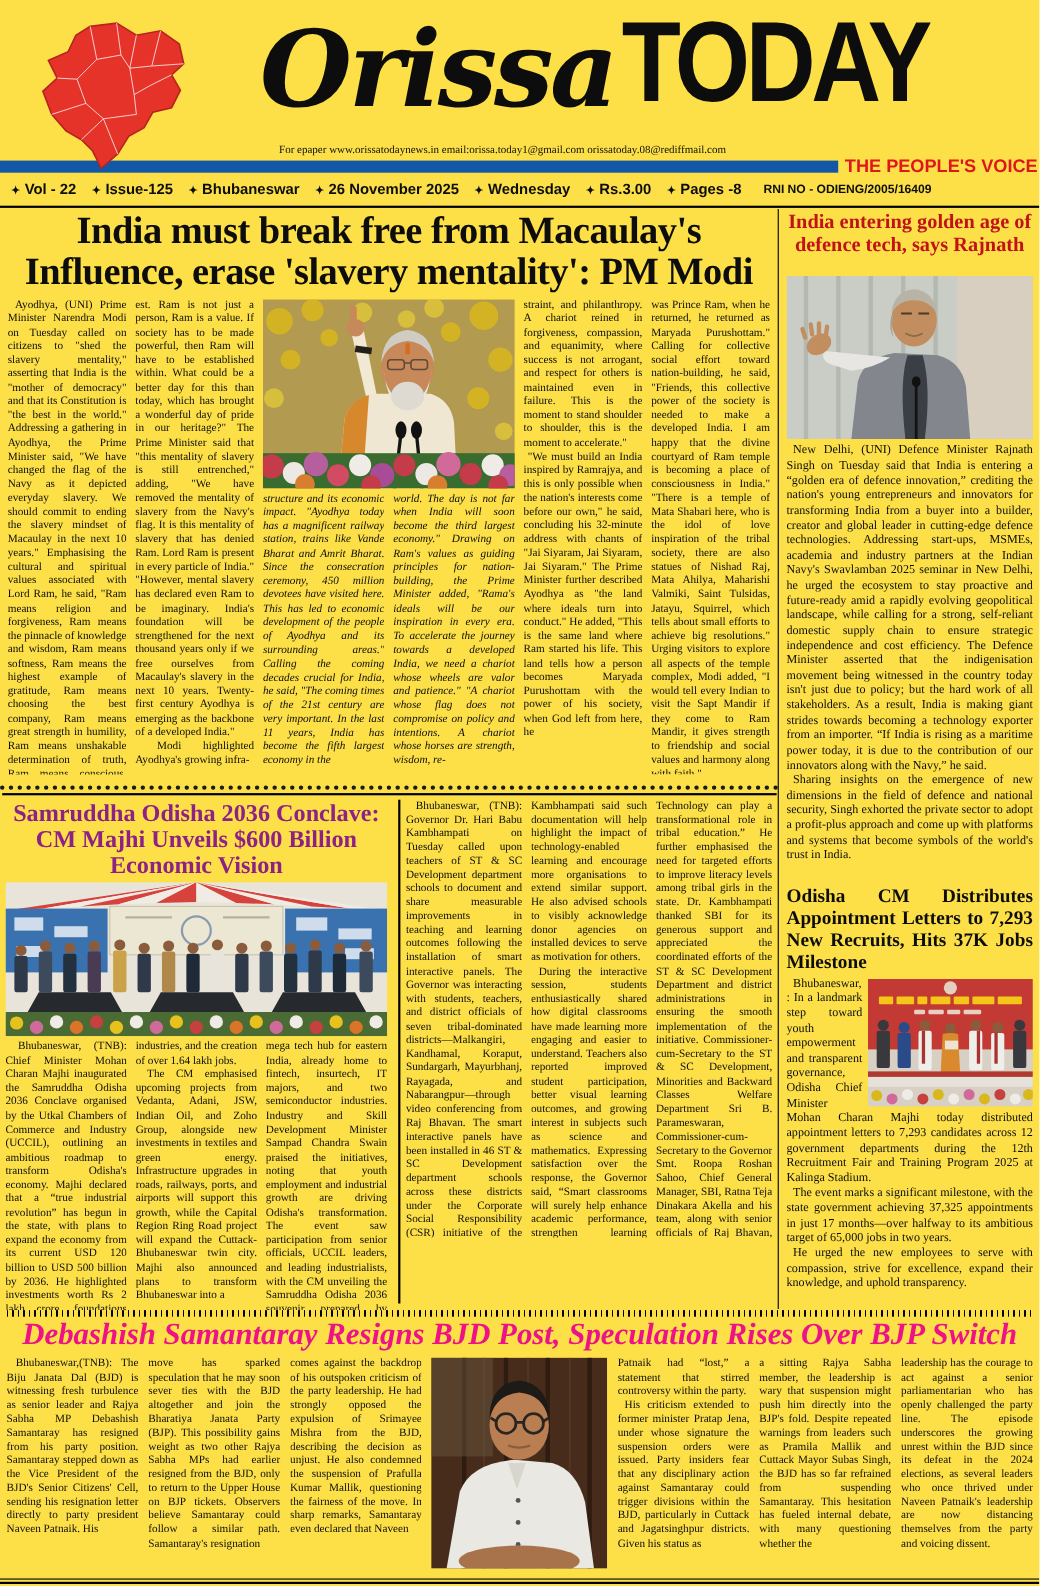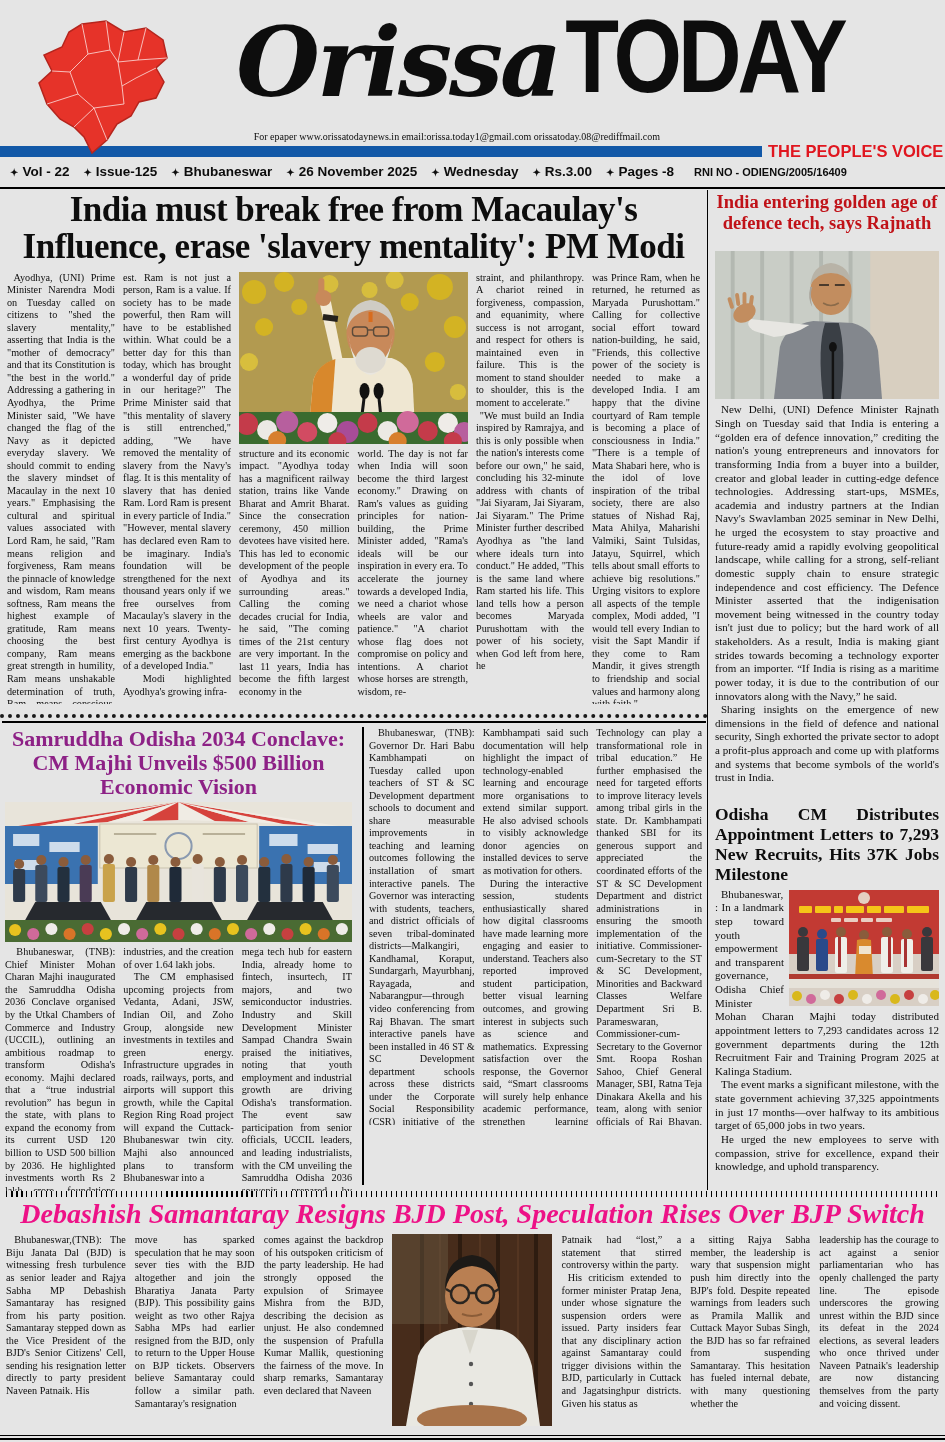--- a/index.html
+++ b/index.html
@@ -1,18 +1,18 @@
 <!DOCTYPE html>
 <html lang="en"><head>
 <meta charset="utf-8">
 <style>
   * { margin:0; padding:0; box-sizing:border-box; }
   html,body { background:#ffffff; }
   body { width:945px; font-family:"Liberation Serif", serif; color:#0d0d0d; }
-  .page { position:relative; width:945px; height:1442px; background:#e5e5e5; overflow:hidden; }
+  .page { position:relative; width:945px; height:1442px; background:#fde047; overflow:hidden; }
 
   
   .masthead { position:absolute; top:0; left:0; width:945px; height:189px; border-bottom:2px solid #000; }
   .map-logo { position:absolute; left:26px; top:20px; width:162px; height:142px; z-index:2; }
   .title-line { position:absolute; left:140px; top:6px; width:800px; text-align:center; white-space:nowrap; z-index:1; }
   .t-script { font-family:"DejaVu Serif", serif; font-style:italic; font-weight:bold; font-size:96px; letter-spacing:-3px; }
   .t-bold { font-family:"Liberation Sans", sans-serif; font-weight:bold; font-size:88px; letter-spacing:-4px; display:inline-block; transform:scaleY(1.18); transform-origin:bottom; margin-left:6px; }
   .epaper { position:absolute; top:131px; left:230px; width:430px; text-align:right; font-size:10px; }
   .blue-bar { position:absolute; top:146px; left:0; width:762px; height:11px; background:#1258a7; }
   .tagline { position:absolute; top:142px; left:768px; width:172px; font-family:"Liberation Sans", sans-serif; font-weight:bold; font-size:16.5px; color:#e0161f; white-space:nowrap; }
@@ -24,21 +24,21 @@
   .ncol { text-align:justify; font-size:10.2px; line-height:1.23; white-space:pre-line; overflow:hidden; }
   .photo svg { display:block; width:100%; height:100%; }
 
   
   .main-article { position:absolute; top:190px; left:0; width:707px; height:524px; padding:2px 7px 0 7px; overflow:hidden; }
   .main-article h1 { font-size:35px; font-weight:bold; text-align:center; line-height:1.05; letter-spacing:-0.5px; margin-bottom:6px; }
   .ma-body { display:flex; gap:8px; height:432px; overflow:hidden; }
   .ma-body > .ncol { flex:1; }
   .ma-mid { flex:2.12; display:flex; flex-direction:column; }
   .photo-modi { width:100%; height:172px; margin-bottom:4px; }
-  .ma-midcols { display:flex; gap:8px; flex:1; overflow:hidden; }
+  .ma-midcols { display:flex; gap:8px; flex:1; overflow:hidden;font-style:italic; }
   .ma-midcols .ncol { flex:1; }
 
   
   .right-rail { position:absolute; top:190px; left:707px; width:238px; height:1000px; border-left:1.5px solid #000; padding:1px 6px 0 7px; overflow:hidden; }
   .h-rajnath { color:#c01218; font-size:18.5px; font-weight:bold; text-align:center; line-height:1.12; margin:1px 0 18px; }
   .photo-rajnath { width:100%; height:148px; margin-bottom:4px; }
   .rp, .cm-body p { font-size:11px; line-height:1.24; text-align:justify; text-indent:6px; }
   .h-cmjobs { font-size:17.5px; font-weight:bold; line-height:1.14; text-align:justify; margin:20px 0 3px; }
   .cm-body { overflow:hidden; }
   .photo-cm { float:right; width:150px; height:116px; margin:2px 0 3px 5px; }
@@ -303,21 +303,21 @@
         <p>He urged the new employees to serve with compassion, strive for excellence, expand their knowledge, and uphold transparency.</p>
 
       </div>
     </section>
   </aside>
 
   <section class="mid-band">
     <div class="solid-rule"></div>
 
     <div class="mid-left">
-      <h2 class="h-conclave">Samruddha Odisha 2034 Conclave: CM Majhi Unveils $500 Billion Economic Vision</h2>
+      <h2 class="h-conclave">Samruddha Odisha 2036 Conclave: CM Majhi Unveils $600 Billion Economic Vision</h2>
       <div class="photo photo-conclave">
         <svg viewBox="0 0 344 140" preserveAspectRatio="none">
           <rect width="344" height="140" fill="#e8e4da"></rect>
           <g>
             <polygon points="172,0 0,26 34,24" fill="#d6423c"></polygon>
               <polygon points="172,0 34,24 68,22" fill="#f0ece4"></polygon>
             <polygon points="172,0 68,22 102,20" fill="#d6423c"></polygon>
               <polygon points="172,0 102,20 136,19" fill="#f0ece4"></polygon>
             <polygon points="172,0 136,19 172,18" fill="#d6423c"></polygon>
               <polygon points="172,0 172,18 208,19" fill="#f0ece4"></polygon>

